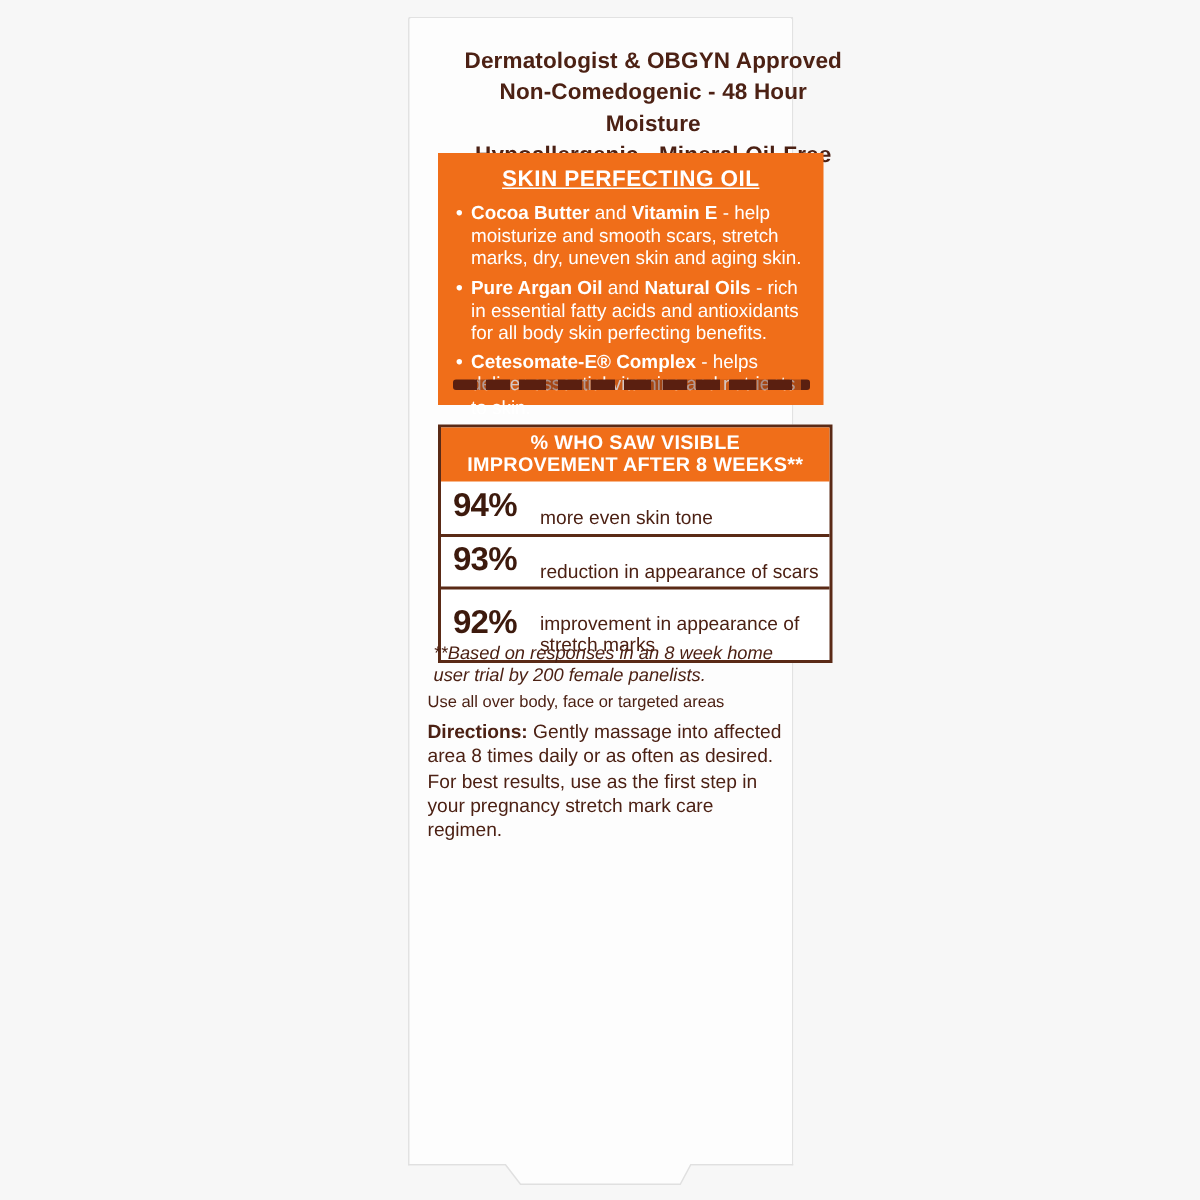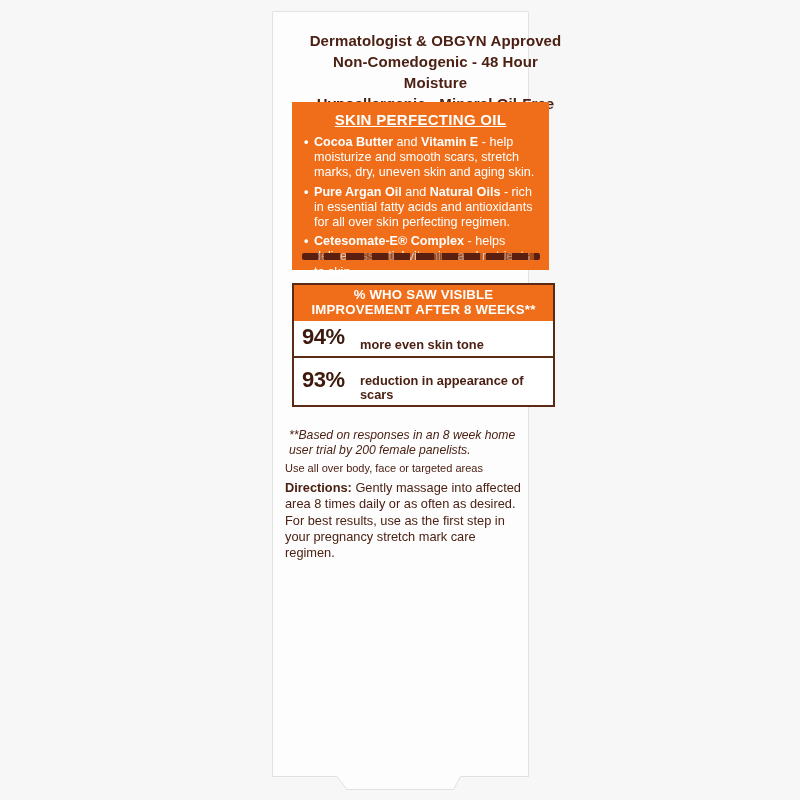--- a/index.html
+++ b/index.html
@@ -106,21 +106,21 @@
   }
   .imp-row:first-of-type{border-top:none;}
   .imp-pct{
     font-weight:bold;
     font-size:22px;
     letter-spacing:-.5px;
     width:52px;
     flex:0 0 auto;
   }
   .imp-label{
-    font-weight:bold;
+    font-weight:normal;
     font-size:12.8px;
     line-height:14px;
     padding-left:6px;
     color:var(--dark);
     margin-top:16px;
   }
   .footnote{
     position:absolute;
     left:16px;top:416px;
     width:234px;
@@ -162,40 +162,44 @@
       <div>Dermatologist &amp; OBGYN Approved</div>
       <div>Non-Comedogenic - 48 Hour Moisture</div>
       <div>Hypoallergenic - Mineral Oil-Free</div>
       <div>Paraben-Free - Phthalate-Free</div>
     </div>
 
   <div class="orange-block">
     <div class="oil-heading">SKIN PERFECTING OIL</div>
     <ul class="bullets">
         <li><span class="dot">•</span><span class="b">Cocoa Butter</span><span> and </span><span class="b">Vitamin E</span><span> - help moisturize and smooth scars, stretch marks, dry, uneven skin and aging skin.</span></li>
-        <li><span class="dot">•</span><span class="b">Pure Argan Oil</span><span> and </span><span class="b">Natural Oils</span><span> - rich in essential fatty acids and antioxidants for all over skin perfecting regimen.</span></li>
+        <li><span class="dot">•</span><span class="b">Pure Argan Oil</span><span> and </span><span class="b">Natural Oils</span><span> - rich in essential fatty acids and antioxidants for all body skin perfecting benefits.</span></li>
         <li><span class="dot">•</span><span class="b">Cetesomate-E® Complex</span><span> - helps deliver essential vitamins and nutrients to skin.</span></li>
       </ul>
     <div class="clipped-strip"></div>
   </div>
 
   <div class="imp-table">
     <div class="imp-header">
       <div>% WHO SAW VISIBLE</div>
       <div>IMPROVEMENT AFTER 8 WEEKS**</div>
     </div>
     <div id="imp-rows">
         <div class="imp-row">
           <span class="imp-pct">94%</span>
           <span class="imp-label">more even skin tone</span>
         </div>
         <div class="imp-row">
           <span class="imp-pct">93%</span>
           <span class="imp-label">reduction in appearance of scars</span>
         </div>
+        <div class="imp-row">
+          <span class="imp-pct">92%</span>
+          <span class="imp-label">improvement in appearance of stretch marks</span>
+        </div>
       </div>
   </div>
 
   <div class="footnote">**Based on responses in an 8 week home user trial by 200 female panelists.</div>
 
   <div class="use-line">Use all over body, face or targeted areas</div>
 
   <p class="directions">
     <span class="lbl">Directions:</span>
     <span>Gently massage into affected area 8 times daily or as often as desired. For best results, use as the first step in your pregnancy stretch mark care regimen.</span>

